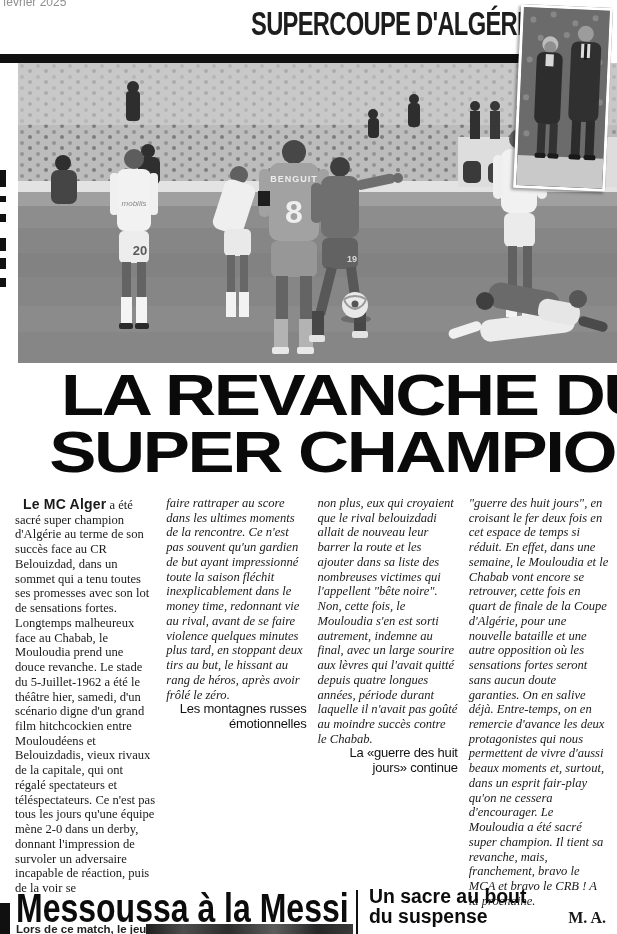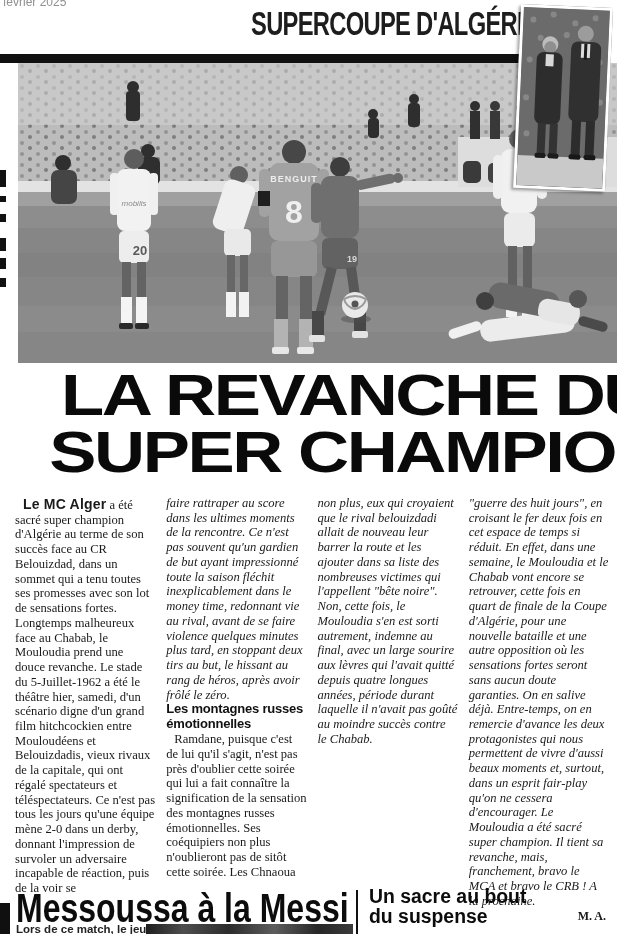--- a/index.html
+++ b/index.html
@@ -34,25 +34,25 @@
                 transform:scaleX(1.22);transform-origin:center;white-space:nowrap;}
 
   
   .columns{position:absolute;top:496px;left:15px;width:594px;height:392px;
            display:grid;grid-template-columns:repeat(4,1fr);column-gap:11px;
            font-size:12.6px;line-height:1.17;text-align:left;}
   .columns p{margin:0;}
   .lead{text-indent:8px;}
   .lead-in{font-family:"Liberation Sans",sans-serif;font-weight:bold;font-size:14px;
            letter-spacing:.2px;}
-  .subhead{font-family:"Liberation Sans",sans-serif;font-weight:bold;font-size:13px;
-           text-align:left;line-height:1.15;margin:11px 0 3px 0;letter-spacing:-.2px;color:#111;}
+  .subhead{font-family:"Liberation Sans",sans-serif;font-weight:normal;font-size:13px;
+           text-align:right;line-height:1.15;margin:11px 0 3px 0;letter-spacing:-.2px;color:#111;}
   .cont{text-indent:0;font-style:italic;}
   .indent{text-indent:8px;}
-  .byline{text-align:right;font-weight:bold;font-size:12px;margin-top:4px;padding-right:3px;}
+  .byline{text-align:right;font-weight:bold;font-size:16px;margin-top:4px;padding-right:3px;}
 
   
   .bottom-left-bar{position:absolute;left:0;top:903px;width:10px;height:31px;background:#101010;}
   .bottom-left-headline{position:absolute;left:16px;top:888px;font-family:"Liberation Sans",sans-serif;
                         font-weight:bold;font-size:40px;line-height:40px;color:#0c0c0c;
                         transform:scaleX(0.8);transform-origin:left top;white-space:nowrap;}
   .bottom-teaser{position:absolute;left:16px;top:923px;font-family:"Liberation Sans",sans-serif;
                  font-weight:bold;font-size:11.5px;color:#222;white-space:nowrap;}
   .bottom-photo-strip{position:absolute;left:146px;top:924px;width:207px;height:10px;
                       background:linear-gradient(90deg,#1e1e1e 0%,#4e4e4e 18%,#2c2c2c 40%,#5d5d5d 62%,#262626 83%,#3a3a3a 100%);}
@@ -271,24 +271,24 @@
 
   <div class="columns">
     <div>
       <p class="lead">
         <span class="lead-in">Le MC Alger</span><span> a été sacré super champion d'Algérie au terme de son succès face au CR Belouizdad, dans un sommet qui a tenu toutes ses promesses avec son lot de sensations fortes. Longtemps malheureux face au Chabab, le Mouloudia prend une douce revanche. Le stade du 5-Juillet-1962 a été le théâtre hier, samedi, d'un scénario digne d'un grand film hitchcockien entre Mouloudéens et Belouizdadis, vieux rivaux de la capitale, qui ont régalé spectateurs et téléspectateurs. Ce n'est pas tous les jours qu'une équipe mène 2-0 dans un derby, donnant l'impression de survoler un adversaire incapable de réaction, puis de la voir se</span>
       </p>
     </div>
     <div>
       <p class="cont">faire rattraper au score dans les ultimes moments de la rencontre. Ce n'est pas souvent qu'un gardien de but ayant impressionné toute la saison fléchit inexplicablement dans le money time, redonnant vie au rival, avant de se faire violence quelques minutes plus tard, en stoppant deux tirs au but, le hissant au rang de héros, après avoir frôlé le zéro.</p>
       <p class="subhead">Les montagnes russes émotionnelles</p>
-      <p class="indent">Ramdane, puisque c'est de lui qu'il s'agit, n'est pas près d'oublier cette soirée qui lui a fait connaître la signification de la sensation des montagnes russes émotionnelles. Ses coéquipiers non plus n'oublieront pas de sitôt cette soirée.  Les Chnaoua</p>
     </div>
     <div>
       <p class="cont">non plus, eux qui croyaient que le rival belouizdadi allait de nouveau leur barrer la route et les ajouter dans sa liste des nombreuses victimes qui l'appellent "bête noire". Non, cette fois, le Mouloudia s'en est sorti autrement, indemne au final, avec un large sourire aux lèvres qui l'avait quitté depuis quatre longues années, période durant laquelle il n'avait pas goûté au moindre succès contre le Chabab.</p>
+      <p class="subhead">La «guerre des huit jours» continue</p>
     </div>
     <div>
       <p class="cont">"guerre des huit jours", en croisant le fer deux fois en cet espace de temps si réduit. En effet, dans une semaine, le Mouloudia et le Chabab vont encore se retrouver, cette fois en quart de finale de la Coupe d'Algérie, pour une nouvelle bataille et une autre opposition où les sensations fortes seront sans aucun doute garanties. On en salive déjà. Entre-temps, on en remercie d'avance les deux protagonistes qui nous permettent de vivre d'aussi beaux moments et, surtout, dans un esprit fair-play qu'on ne cessera d'encourager. Le Mouloudia a été sacré super champion. Il tient sa revanche, mais, franchement, bravo le MCA et bravo le CRB ! A la prochaine.</p>
       <p class="byline">M. A.</p>
     </div>
   </div>
 
   <div class="bottom-left-bar"></div>
   <div class="bottom-left-headline">Messoussa à la Messi</div>
   <div class="bottom-teaser">Lors de ce match, le jeune</div>

